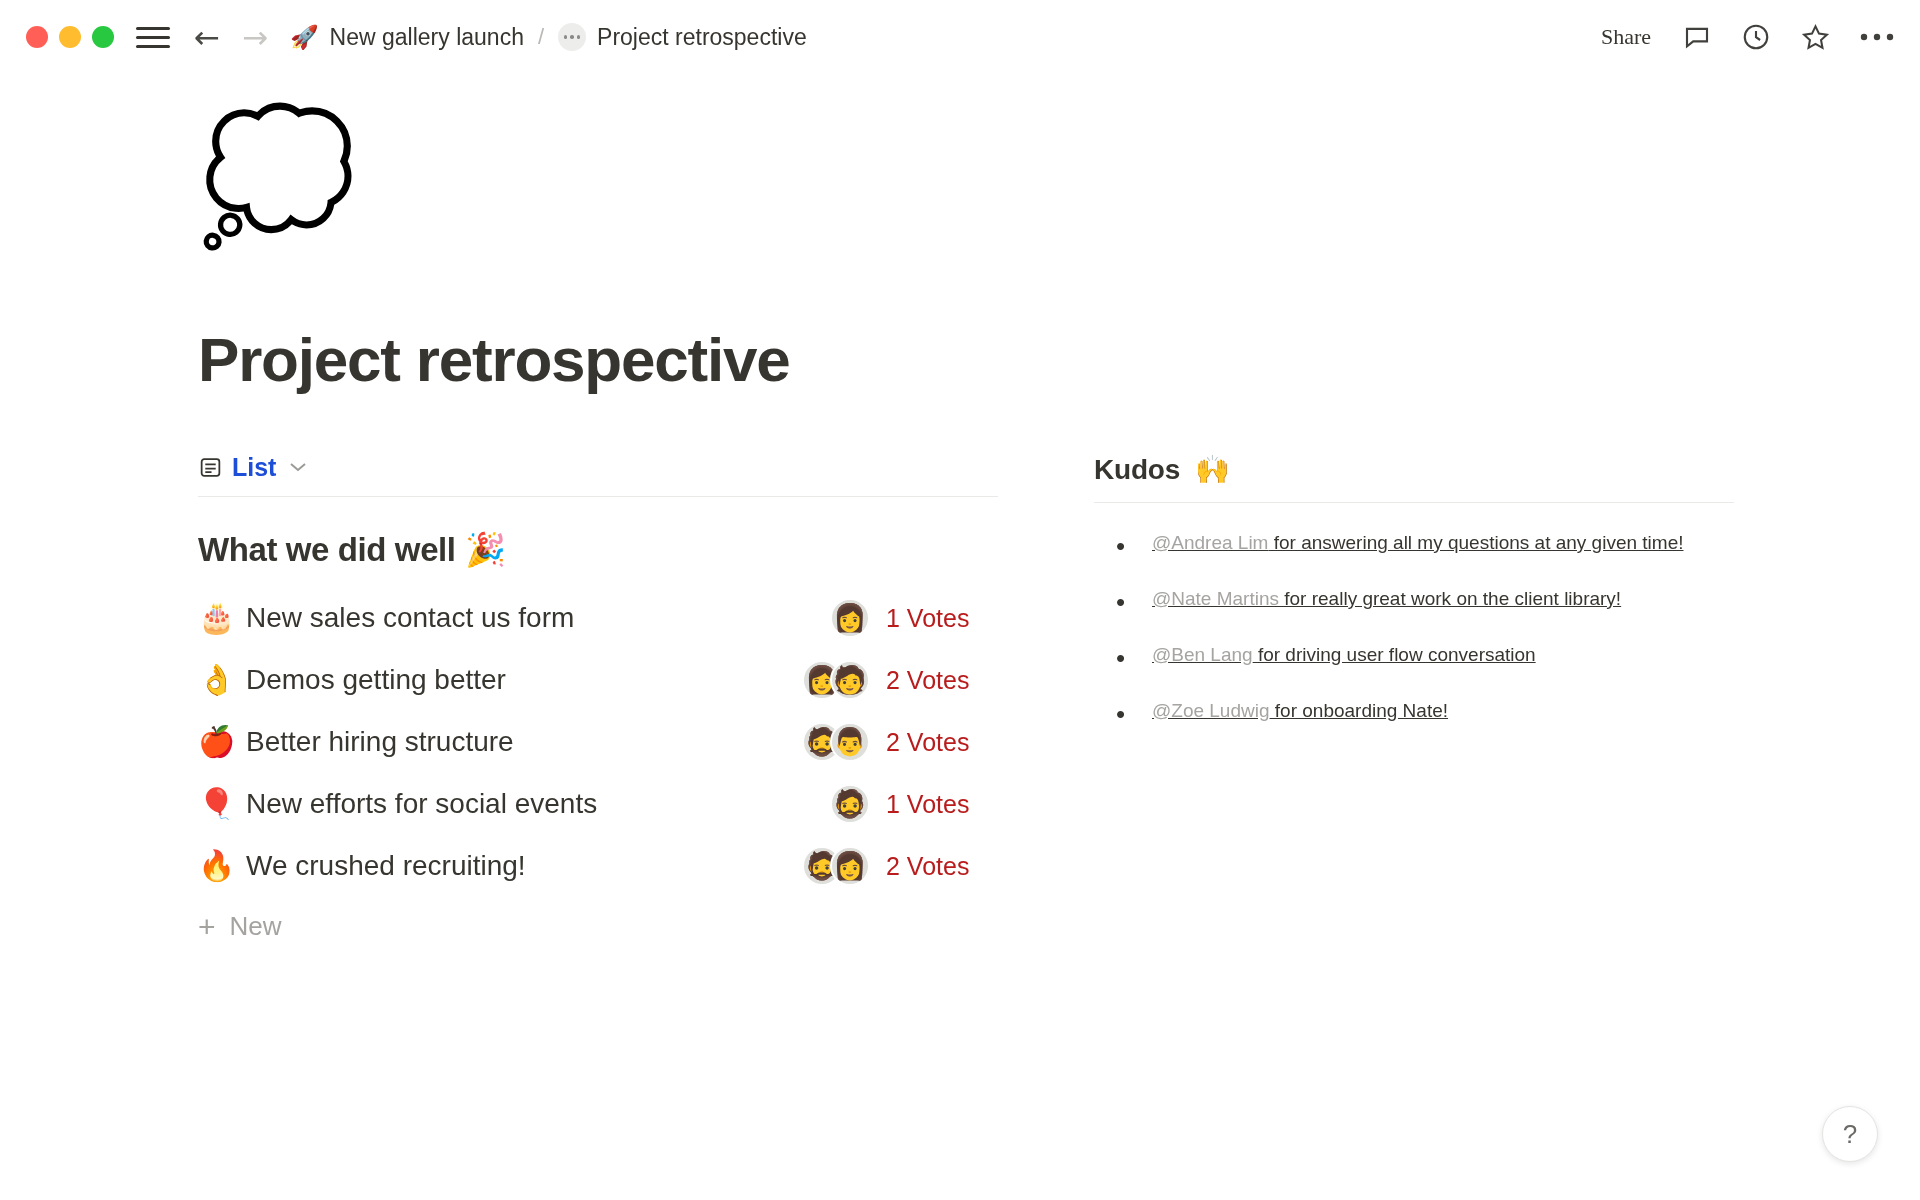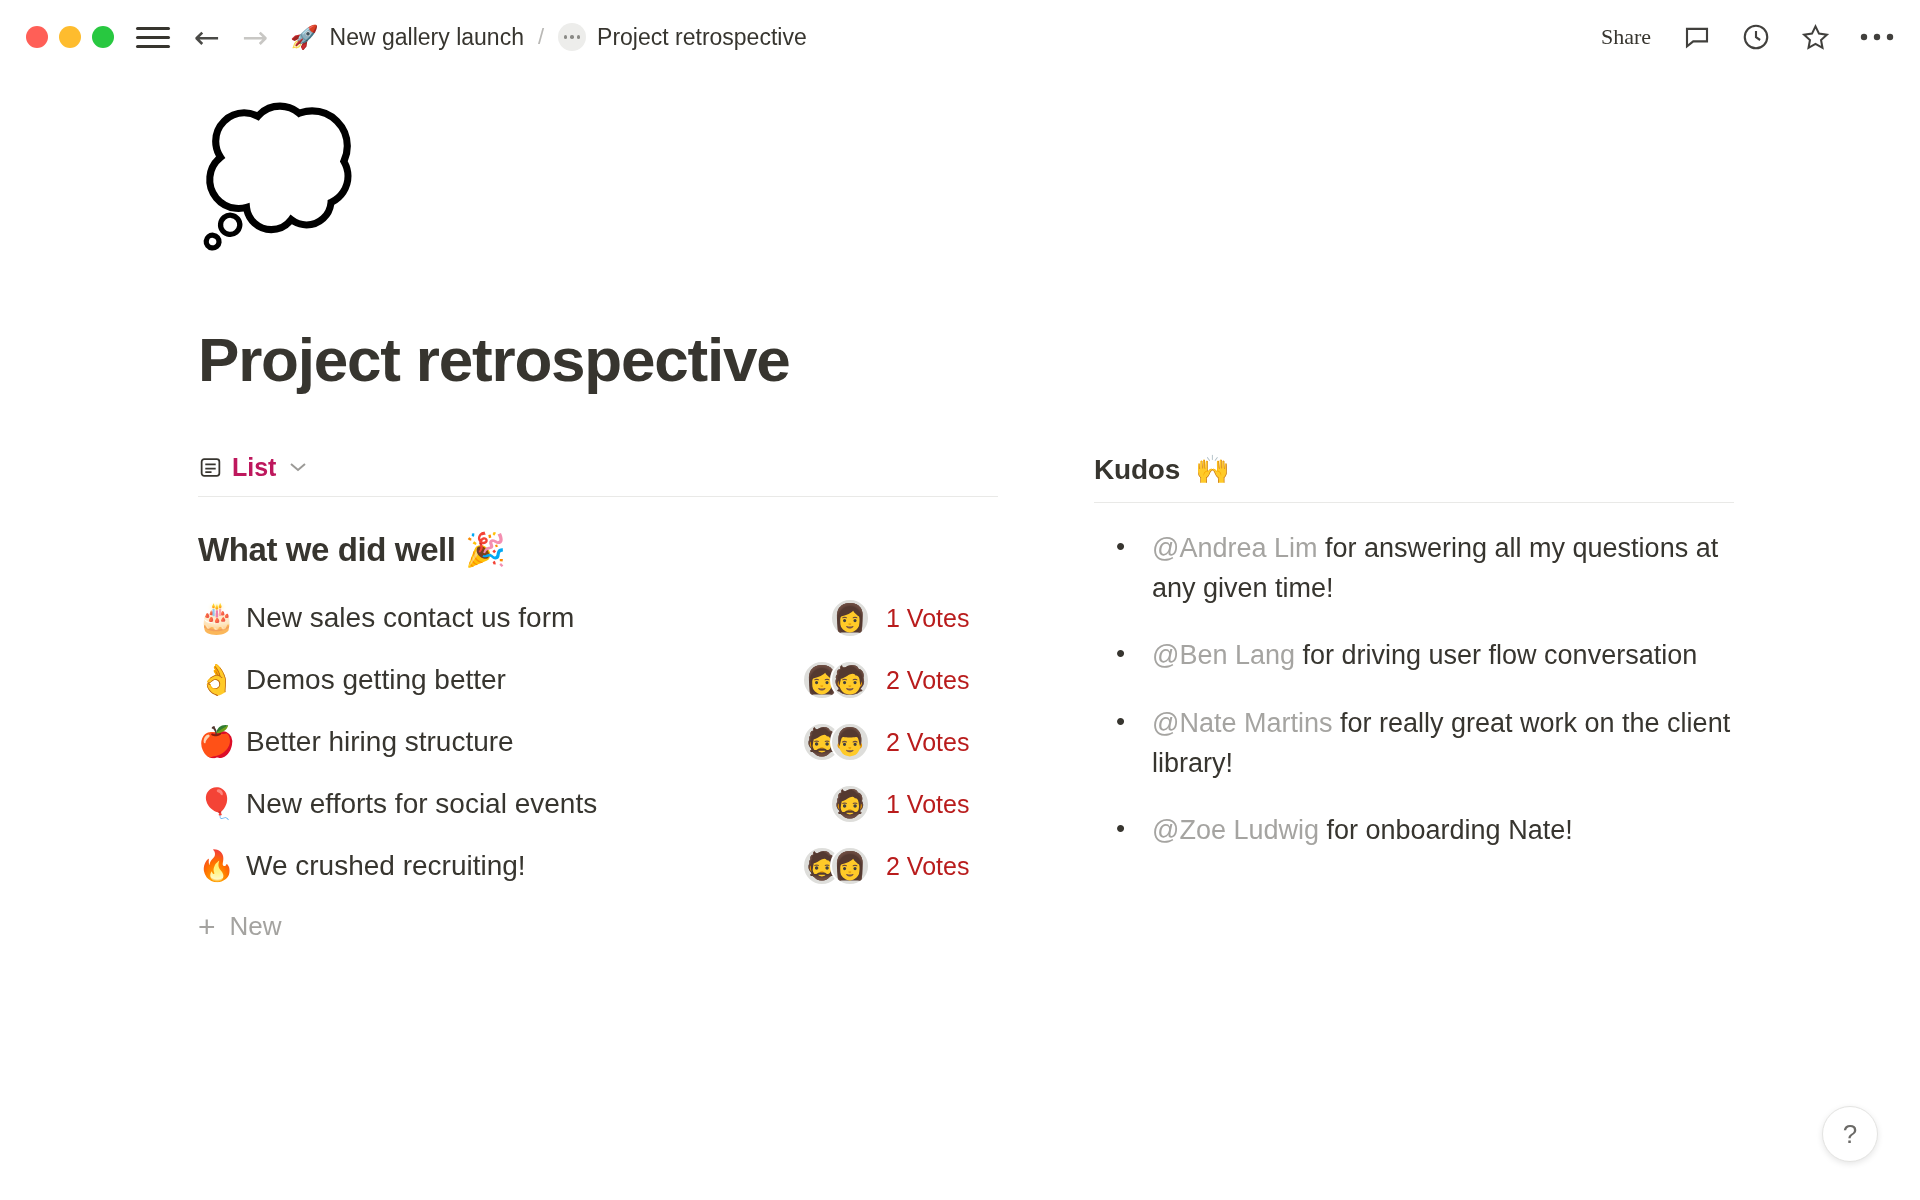--- a/index.html
+++ b/index.html
@@ -107,21 +107,21 @@
   .col-right { width: 640px; flex: none; }
 
   
   .viewbar {
     display: flex; align-items: center; gap: 9px;
     padding-bottom: 14px;
     border-bottom: 1px solid #e9e9e7;
     width: 800px;
   }
   .view-ico { display: flex; align-items: center; }
-  .view-label { font-size: 25px; font-weight: bold; color: #be185d; }
+  .view-label { font-size: 25px; font-weight: bold; color: #1d4ed8; }
   .chev { color: #9b9a97; font-size: 17px; margin-left: 4px; }
 
   .group-title {
     font-size: 33px;
     font-weight: bold;
     margin: 33px 0 18px 0;
     display: flex; align-items: center; gap: 10px;
     letter-spacing: -0.4px;
   }
 
@@ -170,23 +170,24 @@
     display: flex; align-items: center; gap: 15px;
     padding-bottom: 16px;
     letter-spacing: -0.2px;
   }
   .kudos-rule { height: 1px; background: #e9e9e7; width: 640px; }
   .kudos-list { margin: 26px 0 0 0; padding: 0; list-style: none; }
   .kudos-list li {
     position: relative;
     padding-left: 58px;
     margin-bottom: 28px;
-    font-size: 27px;
+    font-size: 19px;
     line-height: 1.47;
     color: #37352f;
+    text-decoration: underline;
   }
   .kudos-list li::before {
     content: "•";
     position: absolute;
     left: 22px; top: -2px;
     font-size: 26px;
     color: #37352f;
   }
   .mention { color: #a5a4a1; }
 
@@ -374,24 +375,24 @@
         <span>Kudos</span>
         <span>🙌</span>
       </div>
       <div class="kudos-rule"></div>
 
       <ul class="kudos-list">
         <li>
           <span class="mention">@Andrea Lim</span><span> for answering all my questions at any given time!</span>
         </li>
         <li>
-          <span class="mention">@Ben Lang</span><span> for driving user flow conversation</span>
+          <span class="mention">@Nate Martins</span><span> for really great work on the client library!</span>
         </li>
         <li>
-          <span class="mention">@Nate Martins</span><span> for really great work on the client library!</span>
+          <span class="mention">@Ben Lang</span><span> for driving user flow conversation</span>
         </li>
         <li>
           <span class="mention">@Zoe Ludwig</span><span> for onboarding Nate!</span>
         </li>
       </ul>
     </div>
 
   </div>
 </div>
 

